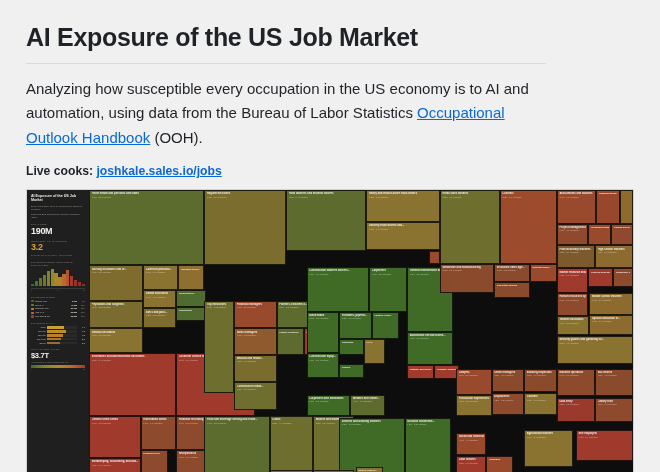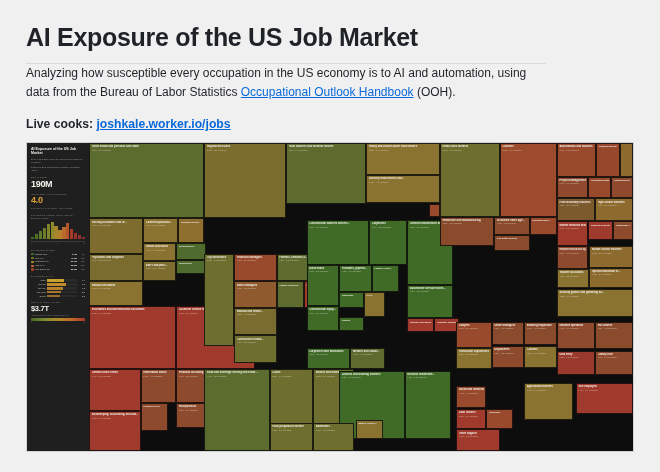--- a/index.html
+++ b/index.html
@@ -23,24 +23,24 @@
     letter-spacing: -0.3px;
     margin: 8px 0 0 0;
     line-height: 1.2;
   }
   .title-rule {
     height: 1px;
     background: #d8dade;
     margin: 11px 0 0 0;
   }
   .readme-para {
-    font-size: 12px;
+    font-size: 15px;
     color: #1f2328;
     line-height: 1.62;
-    margin: 0 0 0 0;
+    margin: 13px 0 0 0;
     max-width: 610px;
   }
   .readme-link {
     color: #0969da;
     text-decoration: underline;
     cursor: pointer;
   }
   .demo-line {
     font-size: 12.2px;
     color: #1f2328;
@@ -172,34 +172,34 @@
 </head>
 <body>
 
 <div id="page">
 
   <h1 class="readme-title">AI Exposure of the US Job Market</h1>
   <div class="title-rule"></div>
 
   <p class="readme-para"><span>Analyzing how susceptible every occupation in the US economy is to AI and automation, using data from the Bureau of Labor Statistics </span><a class="readme-link" href="#">Occupational Outlook Handbook</a><span> (OOH).</span></p>
 
-  <p class="demo-line"><span>Live cooks: </span><a class="readme-link" href="#">joshkale.worker.io/jobs</a></p>
+  <p class="demo-line"><span>Live cooks: </span><a class="readme-link" href="#">joshkale.sales.io/jobs</a></p>
 
   <div class="figure">
 
     <div class="sidebar">
       <div class="sb-title">AI Exposure of the US Job Market</div>
       <div class="sb-sub">Every occupation, sized by employment, scored by exposure</div>
       <div class="sb-sub">Data from BLS Occupational Outlook Handbook (OOH)</div>
 
       <div class="sb-label">TOTAL JOBS</div>
       <div class="sb-big">190M</div>
 
       <div class="sb-label">WEIGHTED AVG. EXPOSURE</div>
-      <div class="sb-big amber">4.0</div>
+      <div class="sb-big amber">3.2</div>
       <div class="sb-note">on a scale of 1 to 10, higher = more exposed</div>
 
       <div class="sb-label">EXPOSURE SCORE WEIGHTED BY EMPLOYMENT</div>
       <div class="hist" id="hist">
           <div class="hist-bar" style="height: 12%; background: rgb(63, 107, 39);"></div>
           <div class="hist-bar" style="height: 28%; background: rgb(78, 115, 39);"></div>
           <div class="hist-bar" style="height: 44%; background: rgb(94, 122, 40);"></div>
           <div class="hist-bar" style="height: 62%; background: rgb(109, 122, 42);"></div>
           <div class="hist-bar" style="height: 86%; background: rgb(125, 132, 43);"></div>
           <div class="hist-bar" style="height: 100%; background: rgb(142, 138, 43);"></div>

